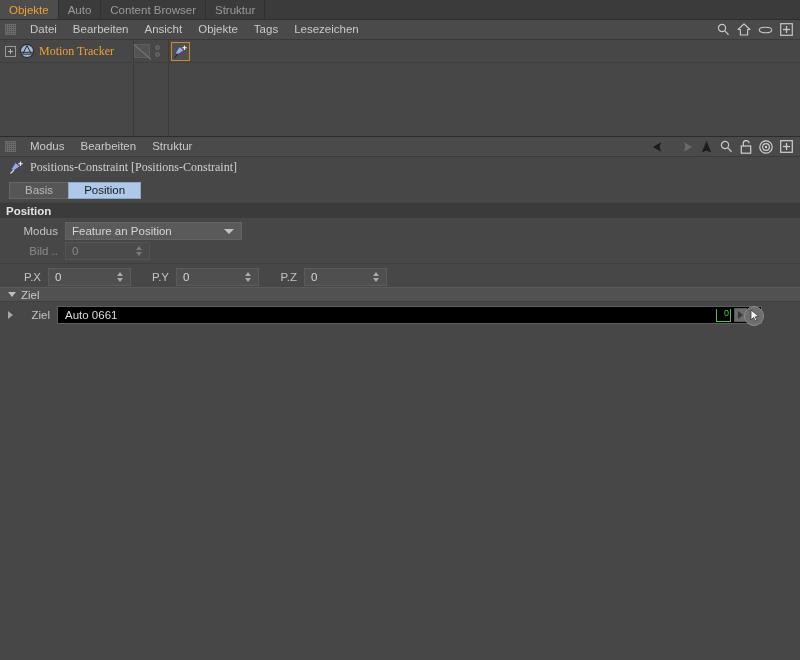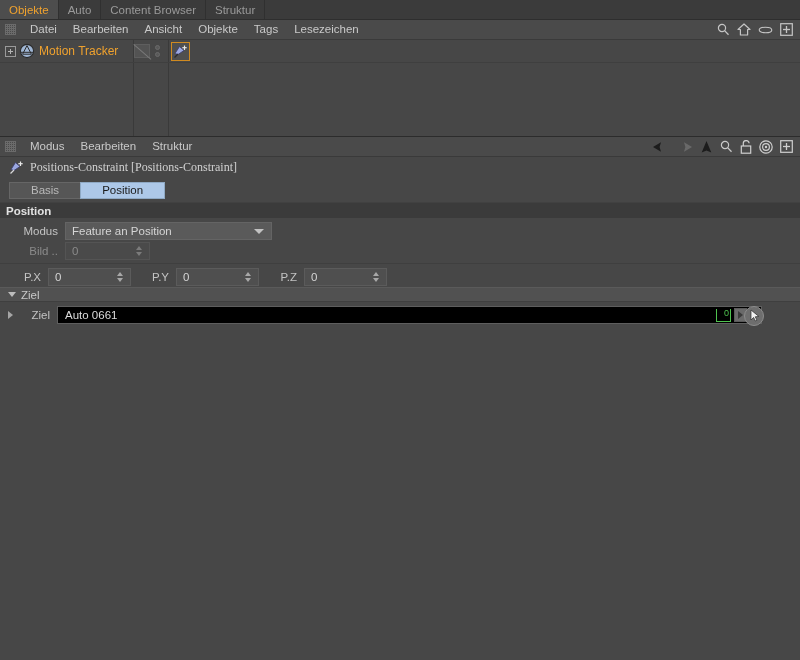--- a/index.html
+++ b/index.html
@@ -57,20 +57,21 @@
     margin-left: auto; display: flex; align-items: center;
     gap: 7px; padding-right: 7px;
   }
   .ico { display: inline-flex; align-items: center; justify-content: center; }
 
   
   .objmgr {
     height: 97px; background: #474747; position: relative;
     border-bottom: 1px solid #2c2c2c;
     flex: 0 0 auto;
+    font-family: Liberation Serif, serif;
   }
   .colsep { position: absolute; top: 0; bottom: 0; width: 1px; background: #3a3a3a; }
   .objrow {
     position: absolute; left: 0; top: 0; right: 0; height: 22px;
     display: flex; align-items: center;
   }
   .objrow-under { position:absolute; left:0; right:0; top:22px; height:1px; background:#3f3f3f; }
   .expand {
     width: 11px; height: 11px; margin-left: 5px; margin-right: 3px;
     border: 1px solid #9a9a9a; position: relative; flex: 0 0 auto;
@@ -108,21 +109,21 @@
   
   .attrmgr { flex: 1 1 auto; display: flex; flex-direction: column; background: #474747; }
   .objline {
     height: 21px; display: flex; align-items: center; gap: 6px;
     padding-left: 9px; background: #474747; font-family: Liberation Serif, serif;
   }
   .objline .ttl { font-size: 12px; color: #d2d2d2; }
 
   .tabbtns { height: 24px; display: flex; align-items: center; padding-left: 9px; gap: 0; }
   .tbtn {
-    height: 17px; padding: 0 21px;
+    height: 17px; padding: 0 15px;
     display: flex; align-items: center; justify-content: center;
     font-size: 11.5px; color: #b9b9b9;
     background: #565656; border: 1px solid #666;
     border-right: none;
     white-space: nowrap;
   }
   .tbtn:last-child { border-right: 1px solid #666; }
   .tbtn.sel { background: #adc8e8; color: #1a1a1a; border-color: #8fa9c4; }
 
   .sechead {
@@ -369,21 +370,21 @@
         <span>Position</span>
       </div>
     </div>
 
     <div class="sechead">
       <span>Position</span>
     </div>
 
     <div class="prow" style="padding-top:4px">
       <span class="plabel" style="width:65px">Modus</span>
-      <div class="dropdown" style="width:207px">
+      <div class="dropdown" style="width:177px">
         <span>Feature an Position</span>
         <span class="arrow"></span>
       </div>
     </div>
 
     <div class="prow">
       <span class="plabel dim" style="width:65px">Bild ..</span>
       <div class="numfield dis" style="width:85px">
         <span>0</span>
         <span class="spin"></span>

